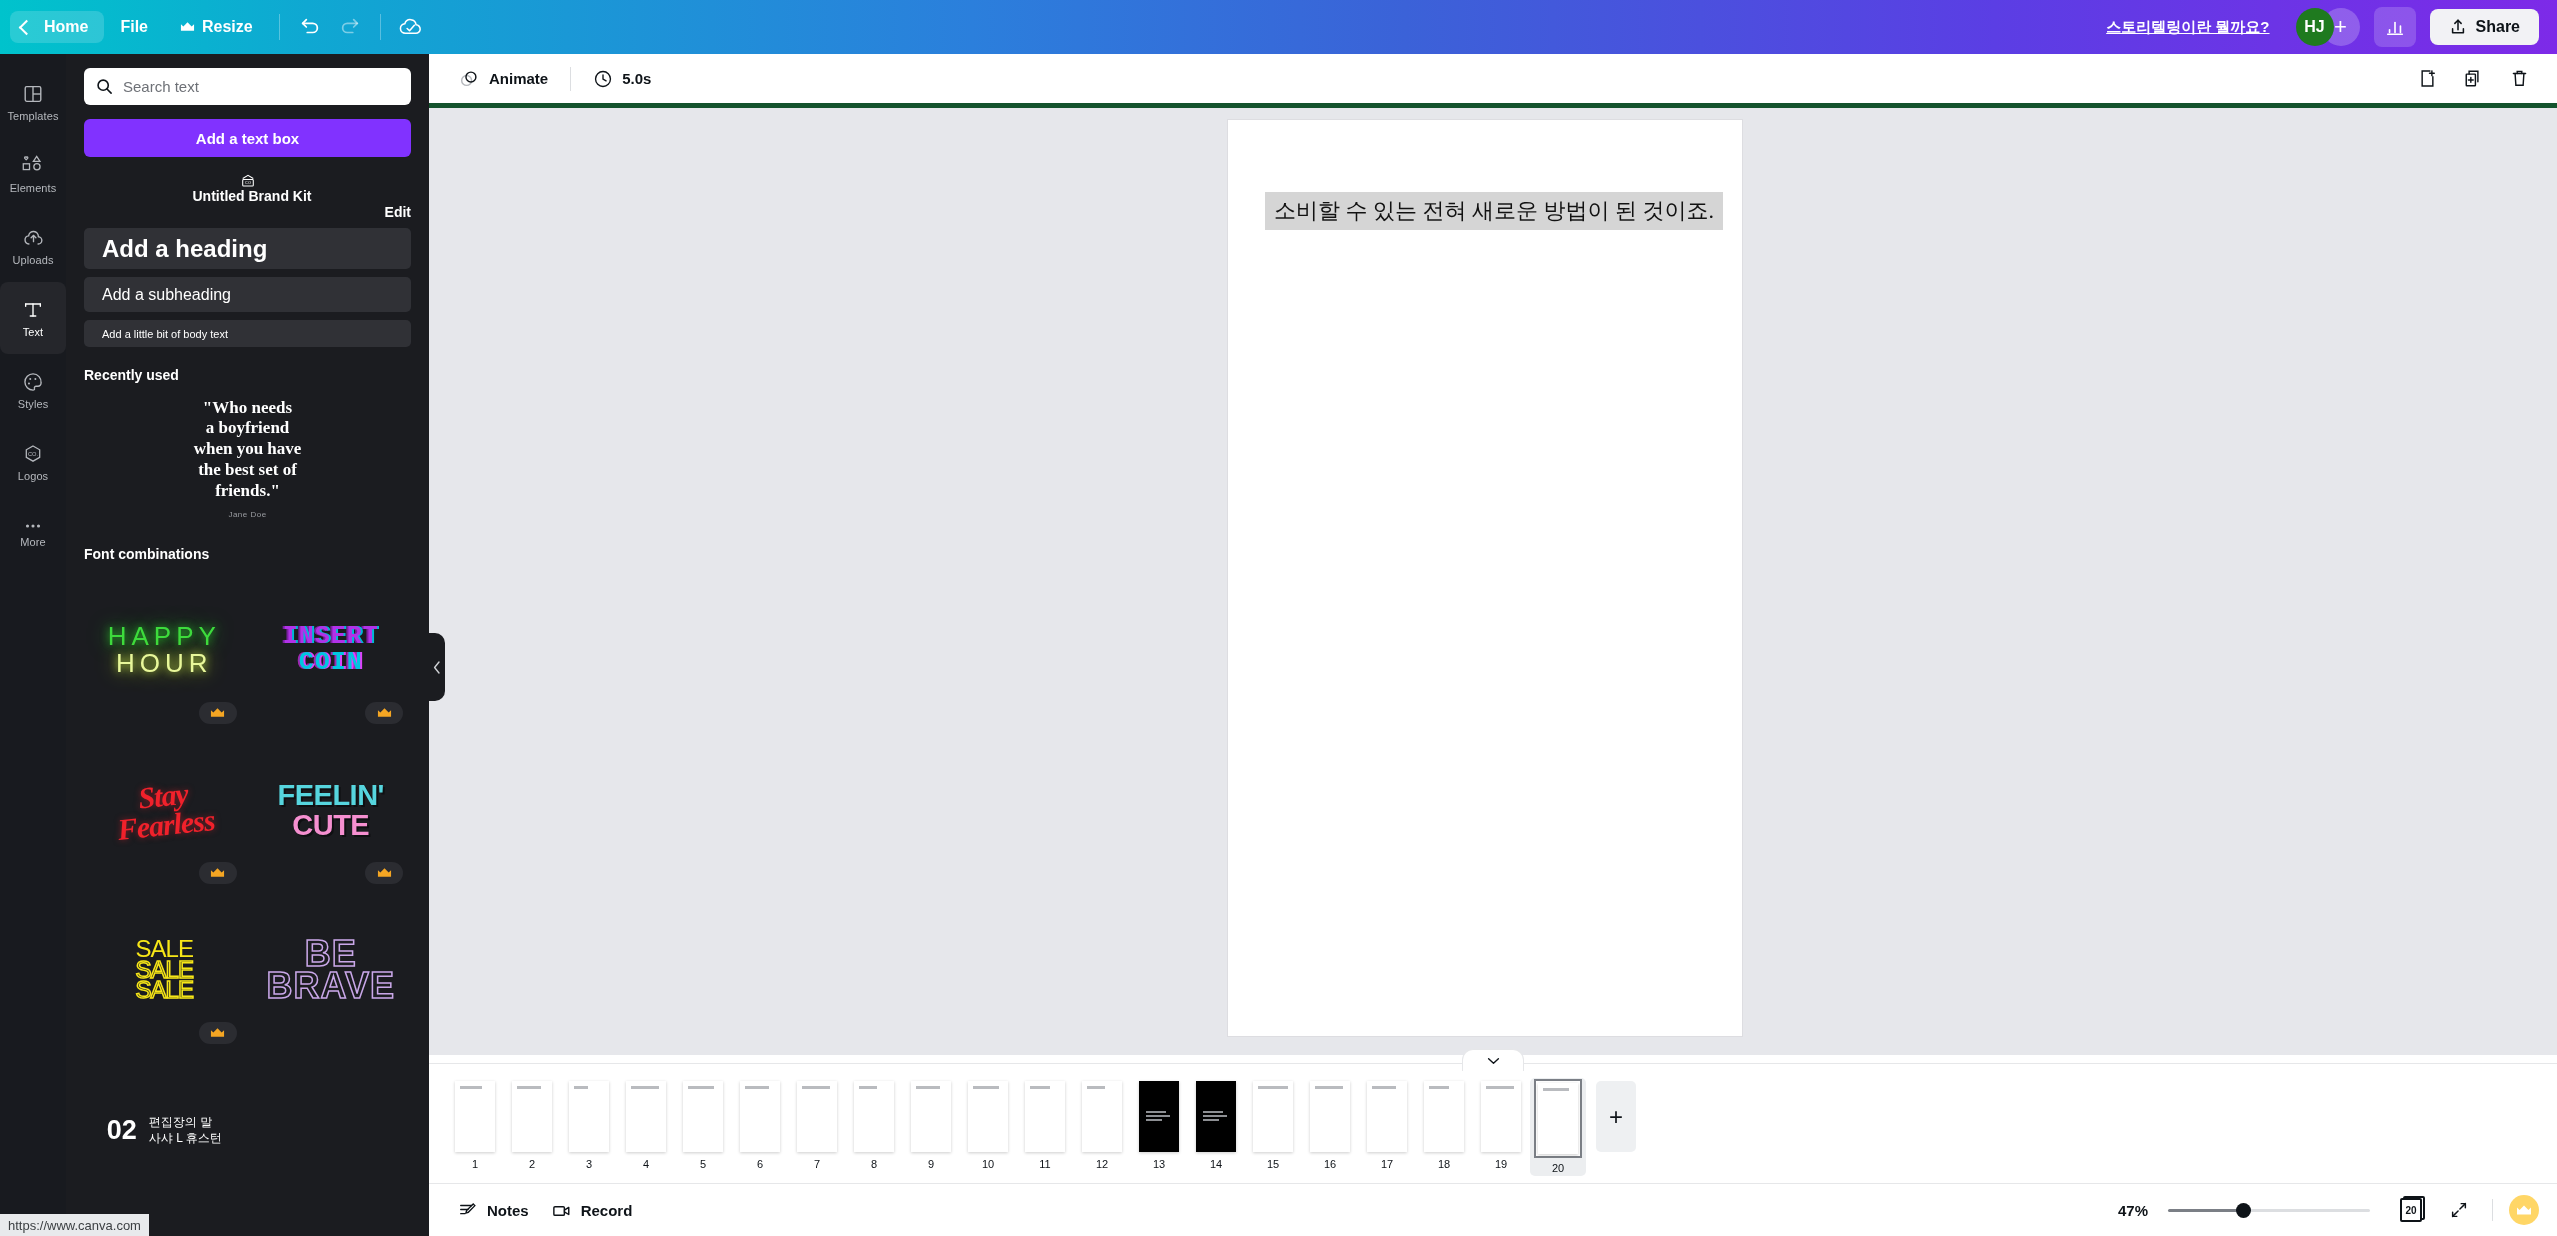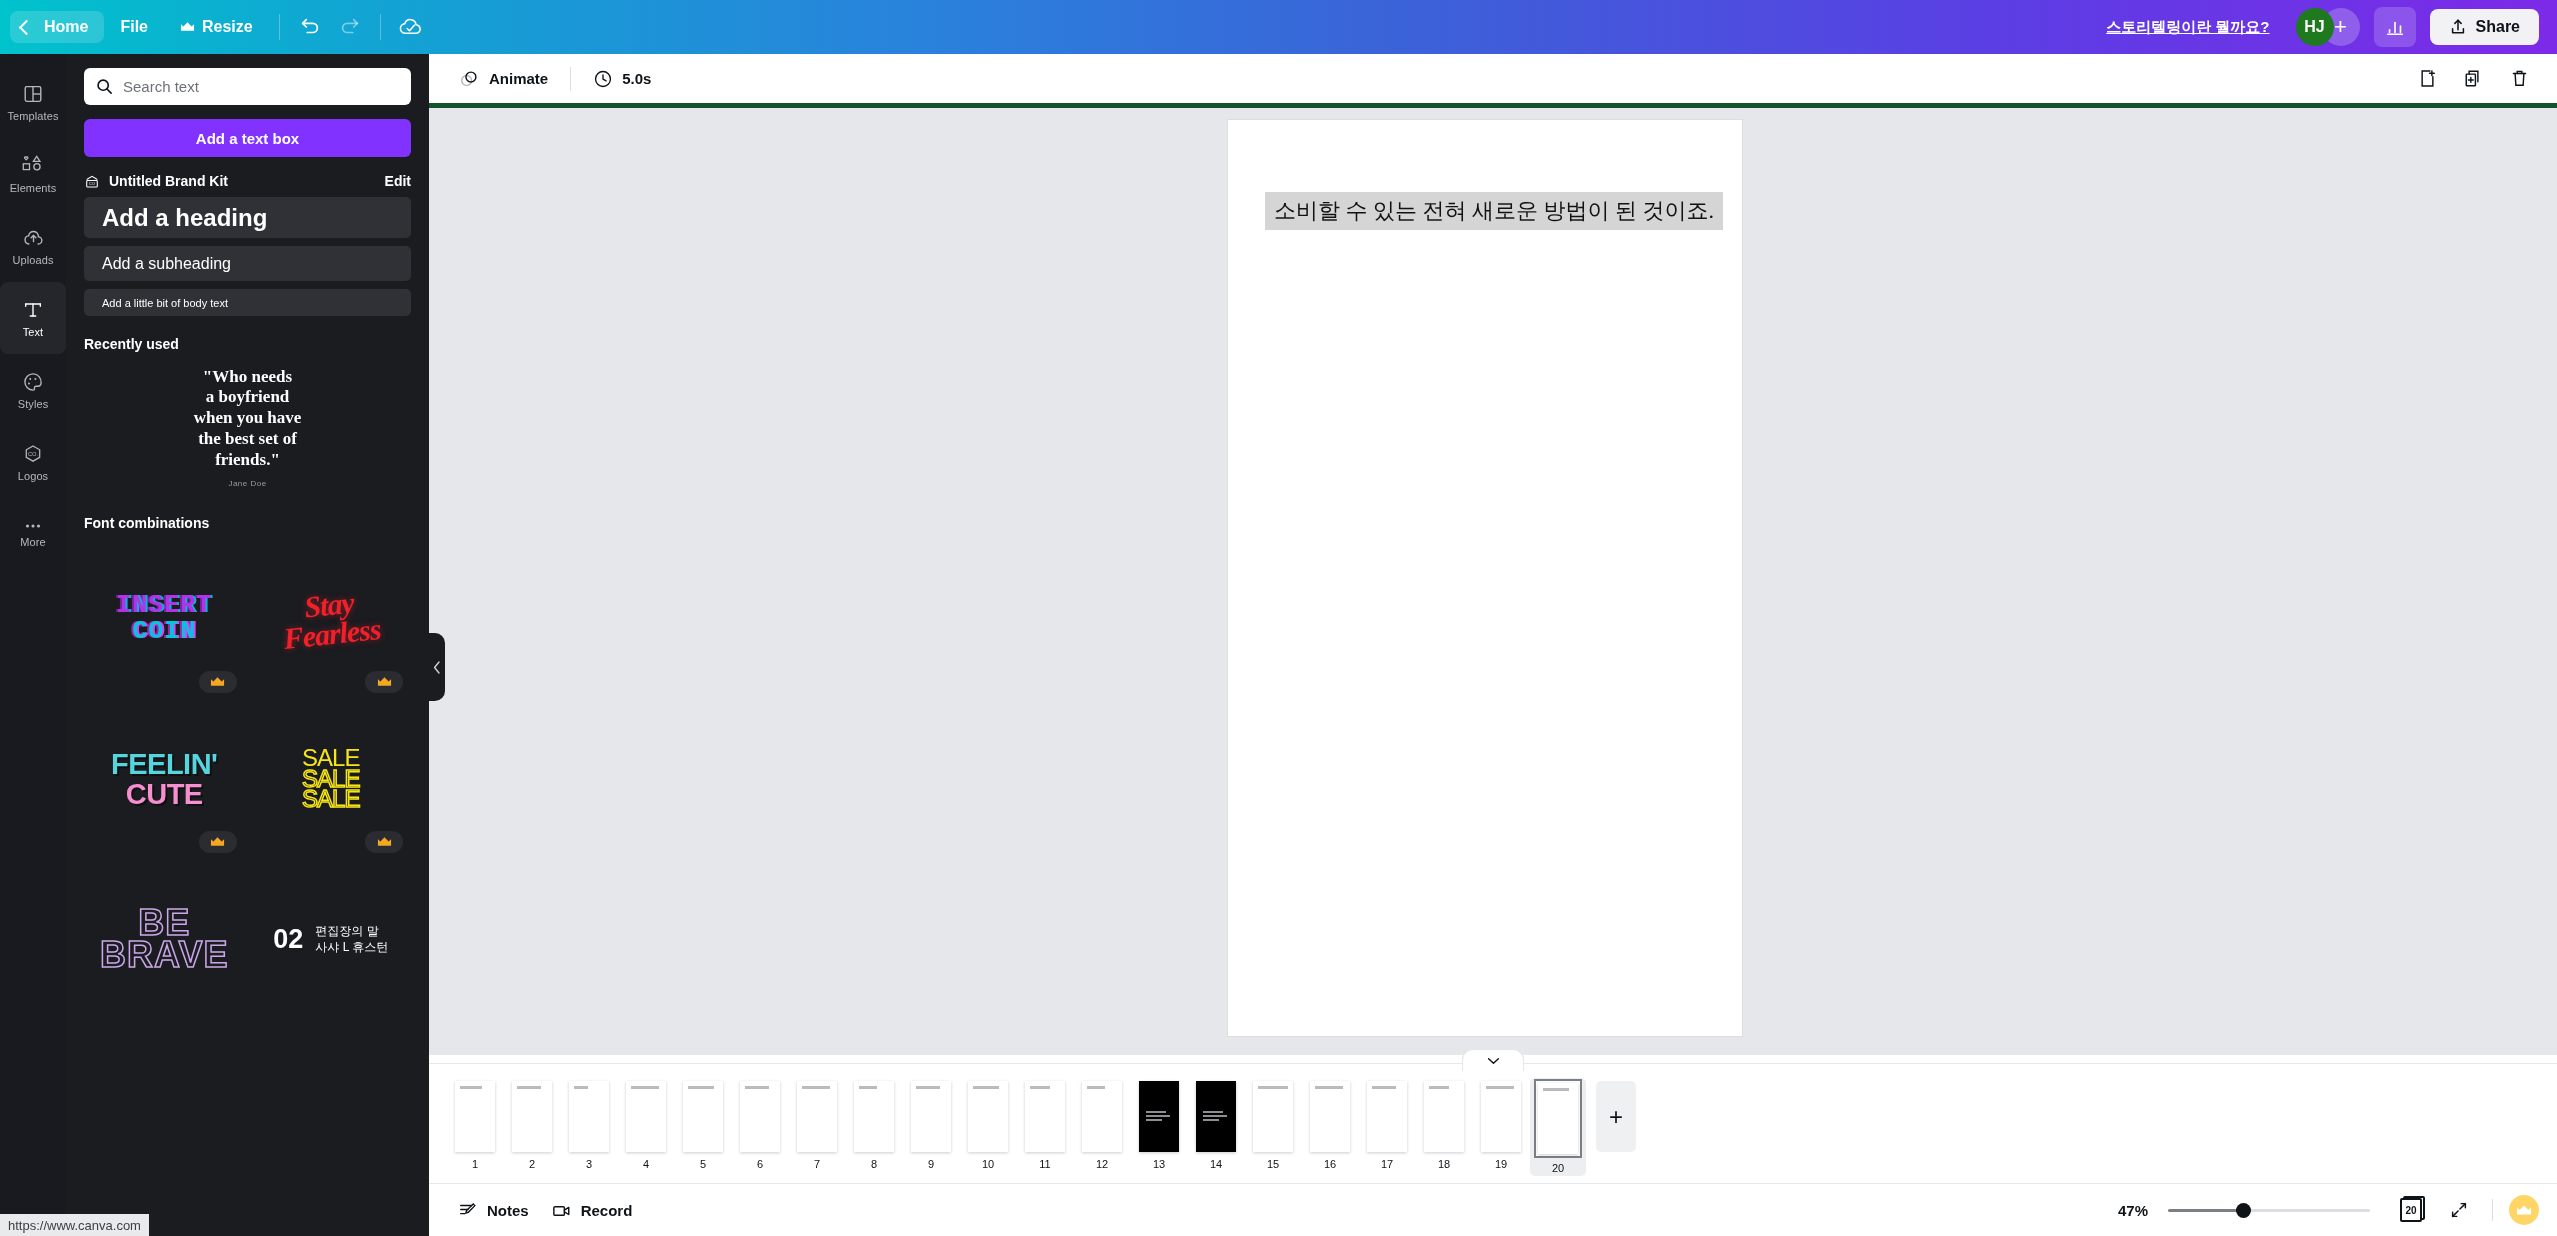--- a/index.html
+++ b/index.html
@@ -98,21 +98,21 @@
     font-family: "Liberation Sans", sans-serif;
   }
   .search-wrap input::placeholder { color: #6e7177; }
   .add-textbox {
     margin-top: 14px; width: 100%; height: 38px;
     background: #8132ff; color: #fff; border: none; border-radius: 6px;
     font-size: 15px; font-weight: 700; cursor: pointer;
     font-family: "Liberation Sans", sans-serif;
   }
   .brandkit-row {
-    display: flex; align-items: center; margin-top: 16px; margin-bottom: 8px;
+    display: flex; align-items: center; margin-top: 16px; margin-bottom: 8px; flex-direction: column;
   }
   .brandkit-name {
     color: #fff; font-size: 14px; font-weight: 700; margin-left: 9px;
   }
   .brandkit-edit {
     margin-left: auto; color: #fff; font-size: 14px; font-weight: 700; cursor: pointer;
   }
   .style-card {
     background: #303136; border-radius: 5px; margin-bottom: 8px;
     display: flex; align-items: center; padding: 0 18px; color: #fff; cursor: pointer;
@@ -491,20 +491,31 @@
           <div>the best set of</div>
           <div>friends."</div>
         </div>
         <div class="recent-author">Jane Doe</div>
       </div>
 
       <div class="sec-title">Font combinations</div>
 
       <div class="fc-grid">
 
+        <div class="fc-cell">
+          <div class="fc-txt neon-happy">
+            <span class="l1">HAPPY</span>
+            <span class="l2">HOUR</span>
+          </div>
+          <div class="fc-crown">
+            <svg width="15" height="12" viewBox="0 0 16 12">
+                <path d="M1 3l2.6 2.4L8 1l4.4 4.4L15 3v7H1z" fill="#f5a623"></path>
+              </svg>
+          </div>
+        </div>
 
         <div class="fc-cell">
           <div class="fc-txt px-insert">
             <span class="l1">INSERT</span>
             <span class="l2">COIN</span>
           </div>
           <div class="fc-crown">
             <svg width="15" height="12" viewBox="0 0 16 12">
                 <path d="M1 3l2.6 2.4L8 1l4.4 4.4L15 3v7H1z" fill="#f5a623"></path>
               </svg>

